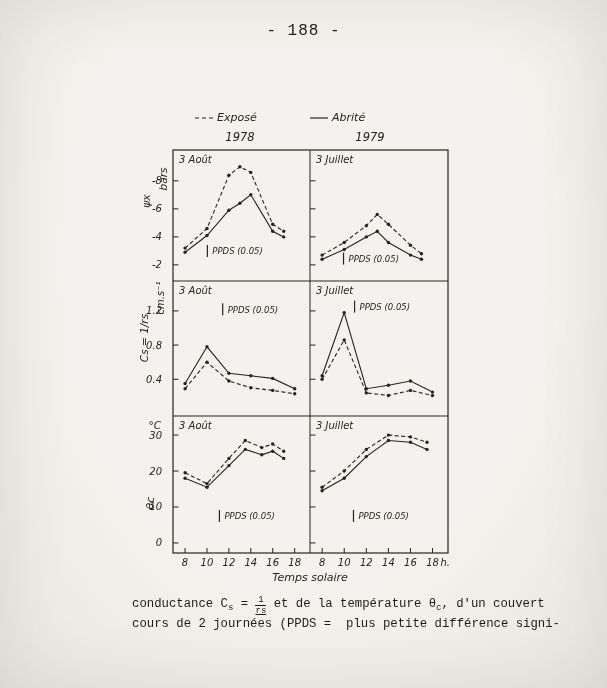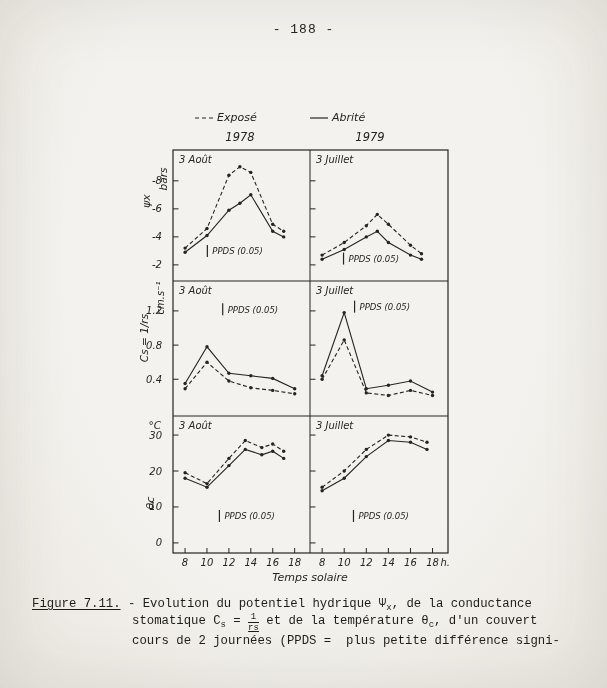--- a/index.html
+++ b/index.html
@@ -5,21 +5,21 @@
   html,body{margin:0;padding:0;}
   body{
     width:607px;height:688px;position:relative;overflow:hidden;
     background:radial-gradient(ellipse at 50% 38%, #f4f2ee 55%, #e9e6df 100%);
     font-family:"DejaVu Sans", sans-serif;color:#24221d;
   }
   .vignette{position:absolute;inset:0;box-shadow:inset 0 0 70px rgba(60,55,40,0.10);pointer-events:none;}
   .page-number{
     position:absolute;top:22px;left:0;right:0;text-align:center;
     font-family:"Liberation Mono","DejaVu Sans Mono",monospace;
-    font-size:13px;letter-spacing:1px;color:#25231e;
+    font-size:16px;letter-spacing:1px;color:#25231e;
   }
   .figure-svg{position:absolute;left:140px;top:103px;}
   .figure-svg text{font-family:"DejaVu Sans", sans-serif;}
   .caption{
     position:absolute;left:32px;top:596px;width:555px;
     font-family:"Liberation Mono","DejaVu Sans Mono",monospace;
     font-size:12.3px;color:#1f1d18;
   }
   .cap-line{line-height:17px;white-space:pre-wrap;}
   .cap-line.indent{padding-left:100px;}
@@ -228,16 +228,15 @@
       <circle cx="226.3" cy="353.6" r="1.7" fill="#26241f"></circle>
       <circle cx="248.4" cy="337.5" r="1.7" fill="#26241f"></circle>
       <circle cx="270.5" cy="339.2" r="1.7" fill="#26241f"></circle>
       <circle cx="287.0" cy="346.4" r="1.7" fill="#26241f"></circle>
       <line x1="213.47199999999998" y1="406.96325459317586" x2="213.47199999999998" y2="418.96325459317586" stroke="#26241f" stroke-width="1.2"></line>
       <text fill="#26241f" font-size="8.5" font-style="italic" x="218.47199999999998" y="416.46325459317586">PPDS (0.05)</text>
     </g>
   </svg>
 
 <div class="caption">
-  <div class="cap-line"><span class="u">Figure 7.11.</span><span> - Evolution du potentiel hydrique </span><span>Ψ</span><sub>x</sub><span>, de la conductance</span></div>
-  <div class="cap-line indent"><span>stomatique C</span><sub>s</sub><span> = </span><span class="frac"><span class="fnum">1</span><span class="fden">rs</span></span><span> et de la température θ</span><sub>c</sub><span>, d'un couvert</span></div>
+  <div class="cap-line indent"><span>conductance C</span><sub>s</sub><span> = </span><span class="frac"><span class="fnum">1</span><span class="fden">rs</span></span><span> et de la température θ</span><sub>c</sub><span>, d'un couvert</span></div>
   <div class="cap-line indent"><span>cours de 2 journées (PPDS =  plus petite différence signi-</span></div>
 </div>
 
 </body></html>

